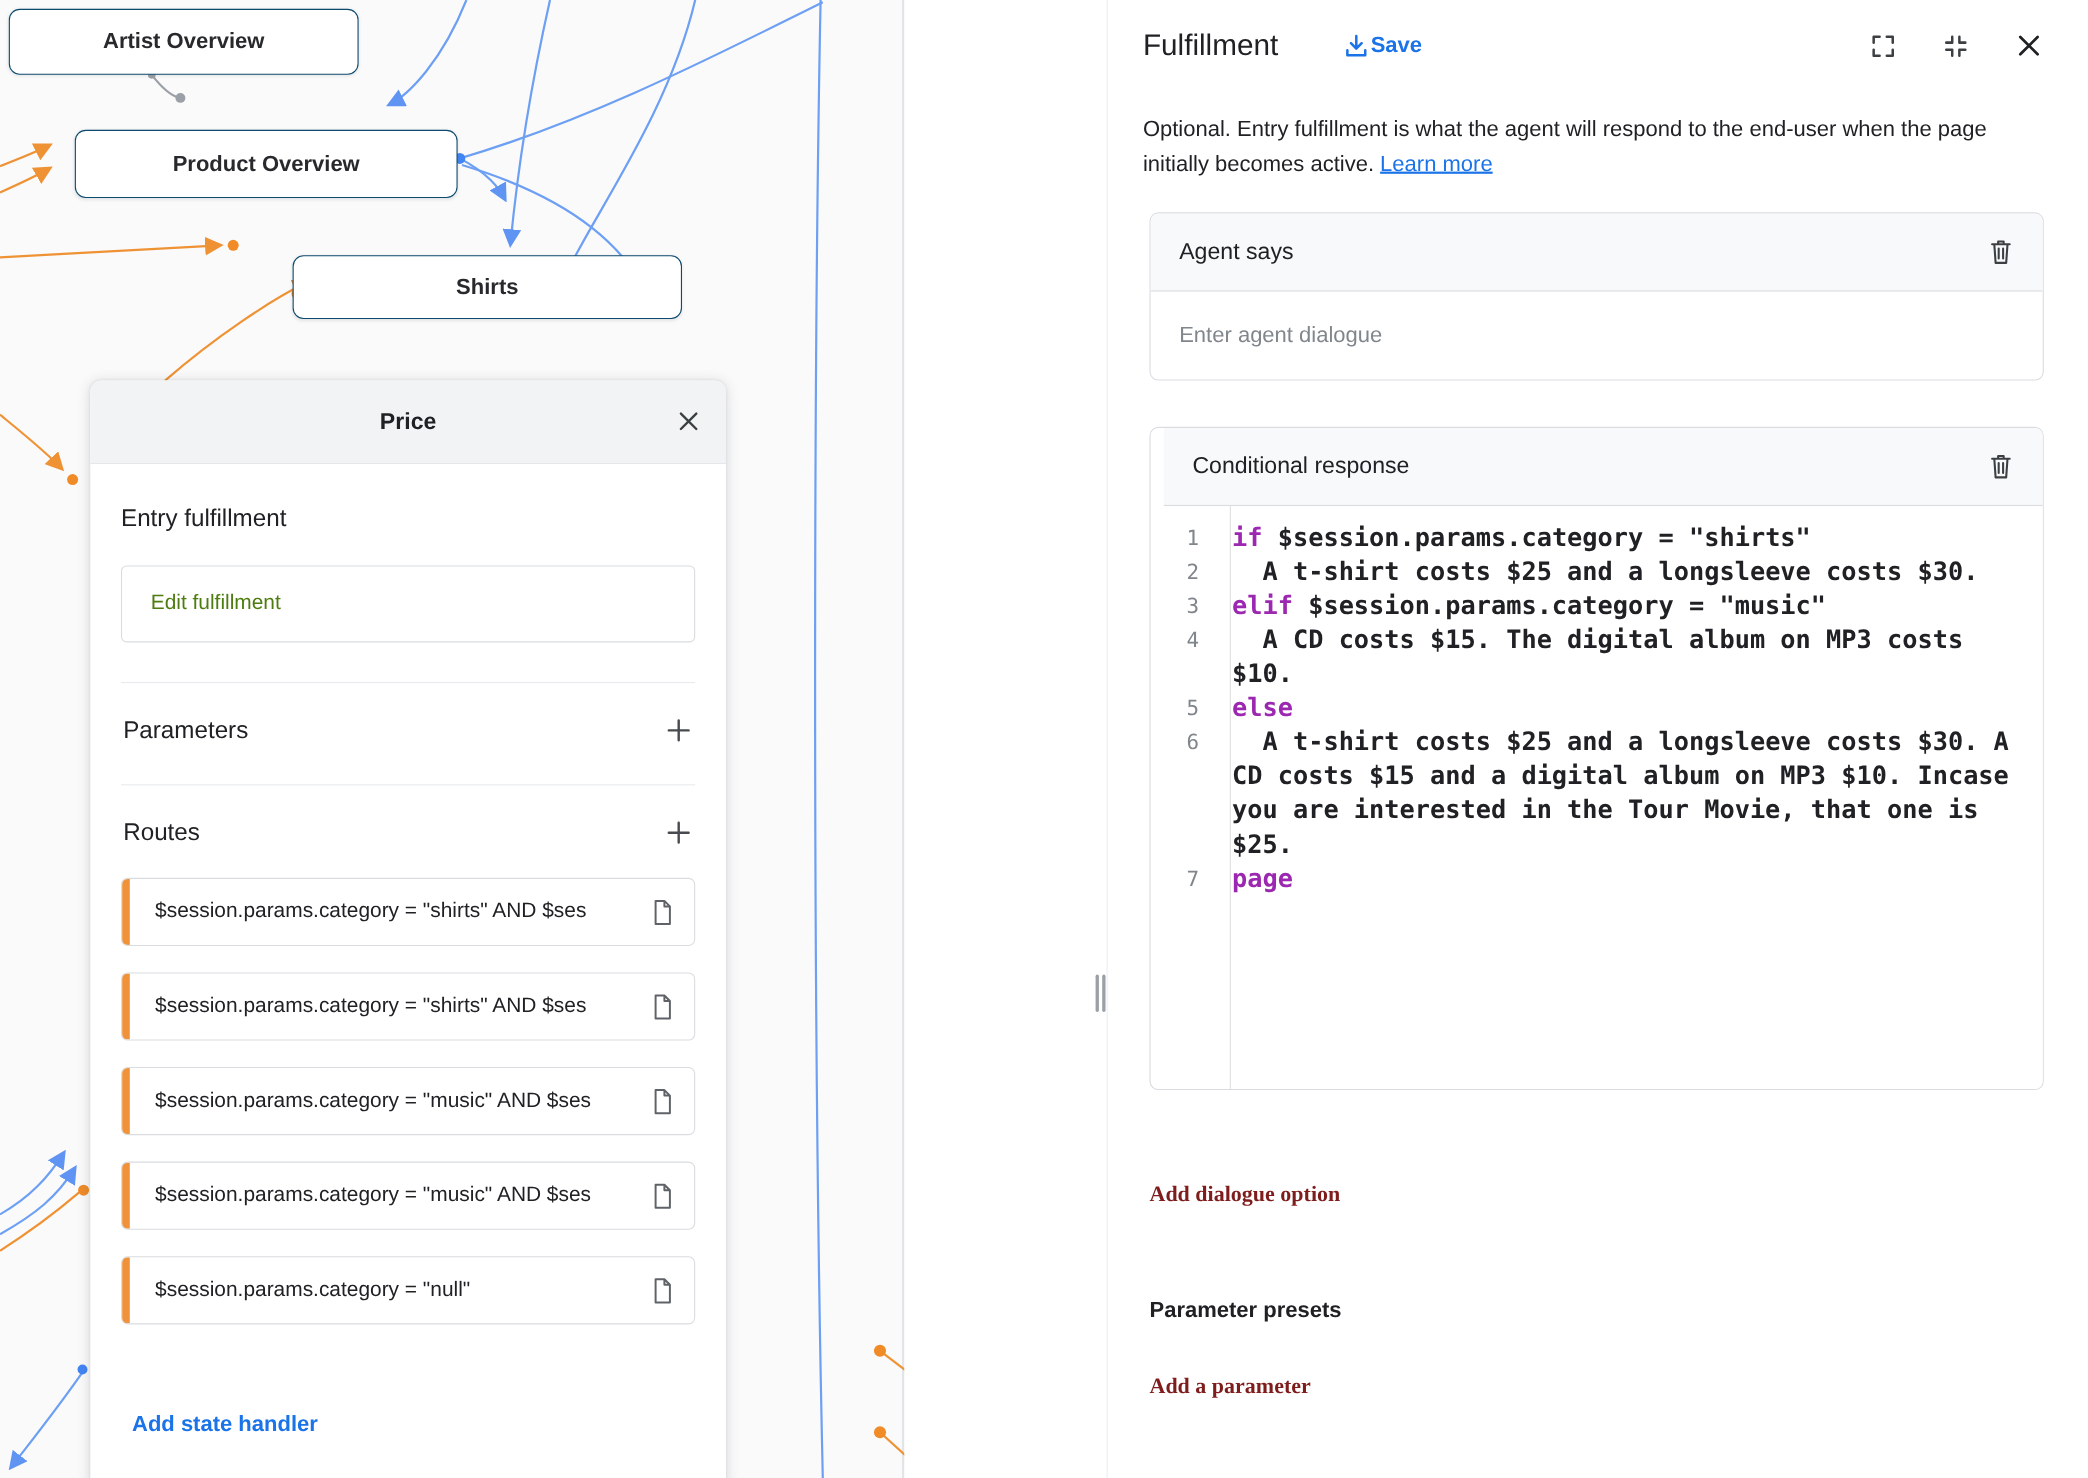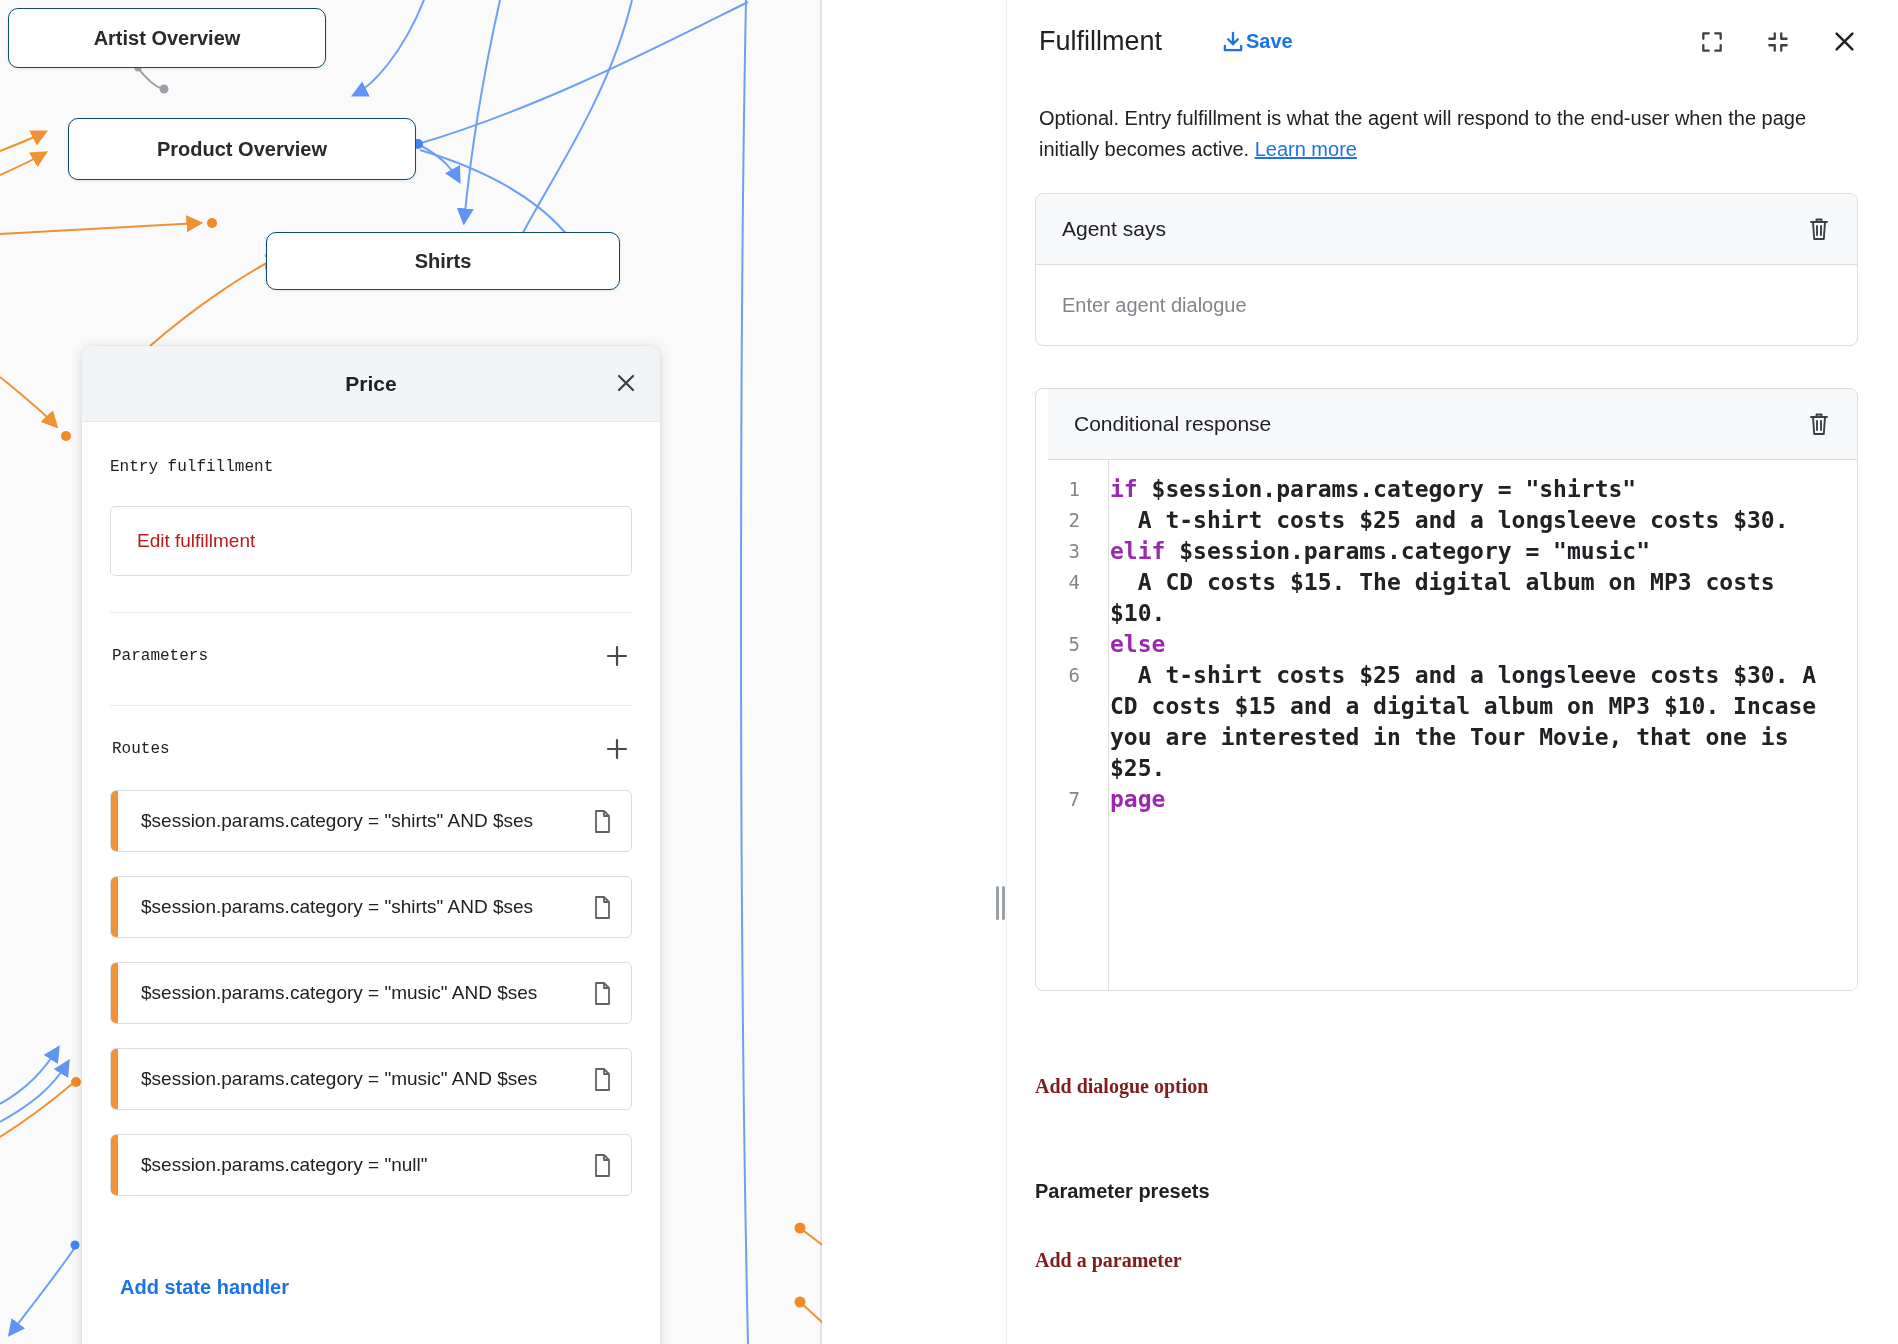--- a/index.html
+++ b/index.html
@@ -23,25 +23,25 @@
                 background:#fff; border-radius:10px; z-index:3;
                 box-shadow:0 2px 12px rgba(60,64,67,.20), 0 0 2px rgba(60,64,67,.12); }
   .price-header { height:76px; background:#f1f3f4; border-radius:10px 10px 0 0;
                   border-bottom:1px solid #e4e6e8; display:flex; align-items:center;
                   justify-content:center; position:relative; }
   .price-title { font-size:21px; font-weight:600; }
   .icon-btn { background:none; border:none; padding:0; cursor:pointer; display:inline-flex;
               align-items:center; justify-content:center; }
   .price-close { position:absolute; right:22px; top:25px; }
   .price-body { padding:0 28px; }
-  .section-h { font-size:16px; color:#202124; font-weight:400;font-family:Liberation Mono, monospace; }
+  .section-h { font-size:22px; color:#202124; font-weight:400; }
   .entry-h { margin-top:36px; }
   .edit-btn { margin-top:30px; width:100%; height:70px; background:#fff;
               border:1px solid #dadce0; border-radius:5px; text-align:left;
-              padding:16px 26px; font-size:19px; color:#b91c1c; cursor:pointer;
+              padding:16px 26px; font-size:19px; color:#4d7c0f; cursor:pointer;
               font-family:"Liberation Sans", sans-serif; }
   .divider { border-top:1px solid #e8eaed; margin-top:36px; }
   .sec-row { display:flex; align-items:center; justify-content:space-between;
              padding:30px 2px 0 2px; }
   .routes-list { margin-top:28px; }
   .route-item { position:relative; height:62px; border:1px solid #dadce0; border-radius:6px;
                 margin-bottom:24px; display:flex; align-items:center;
                 padding:0 54px 0 30px; background:#fff; overflow:hidden; cursor:pointer; }
   .route-accent { position:absolute; left:0; top:0; bottom:0; width:7px;
                   background:#f0923a; }
@@ -61,21 +61,21 @@
            background:#fff; border-left:1px solid #eceef0; z-index:4; }
   .panel-head { display:flex; align-items:center; padding:26px 40px 0 32px; }
   .panel-title { font-size:27px; font-weight:400; color:#202124; }
   .save-btn { display:flex; align-items:center; margin-left:58px;
               color:#1a73e8; font-size:20px; font-weight:700; background:none;
               border:none; cursor:pointer; font-family:"Liberation Sans", sans-serif; }
   .head-icons { margin-left:auto; display:flex; align-items:center; gap:40px; color:#3c4043; }
   .panel-desc { margin:46px 40px 0 32px; max-width:790px; font-size:20px;
                 line-height:31px; color:#202124; }
   .learn-more { color:#1a73e8; text-decoration:underline; cursor:pointer; }
-  .panel-content { margin:0 40px 0 28px; }
+  .panel-content { margin:0 40px 0 38px; }
   .card { border:1px solid #dadce0; border-radius:8px; background:#fff; overflow:hidden; }
   .card-agent { margin-top:28px; }
   .card-cond  { margin-top:42px;padding-left:12px; }
   .card-header { display:flex; align-items:center; justify-content:space-between;
                  padding:22px 26px; background:#f8f9fa; border-bottom:1px solid #dadce0; }
   .card-title { font-size:21px; color:#202124; }
   .agent-input-wrap { padding:4px 26px; }
   .agent-input { width:100%; height:72px; border:none; outline:none; font-size:20px;
                  color:#202124; font-family:"Liberation Sans", sans-serif; background:#fff; }
   .agent-input::placeholder { color:#80868b; }

